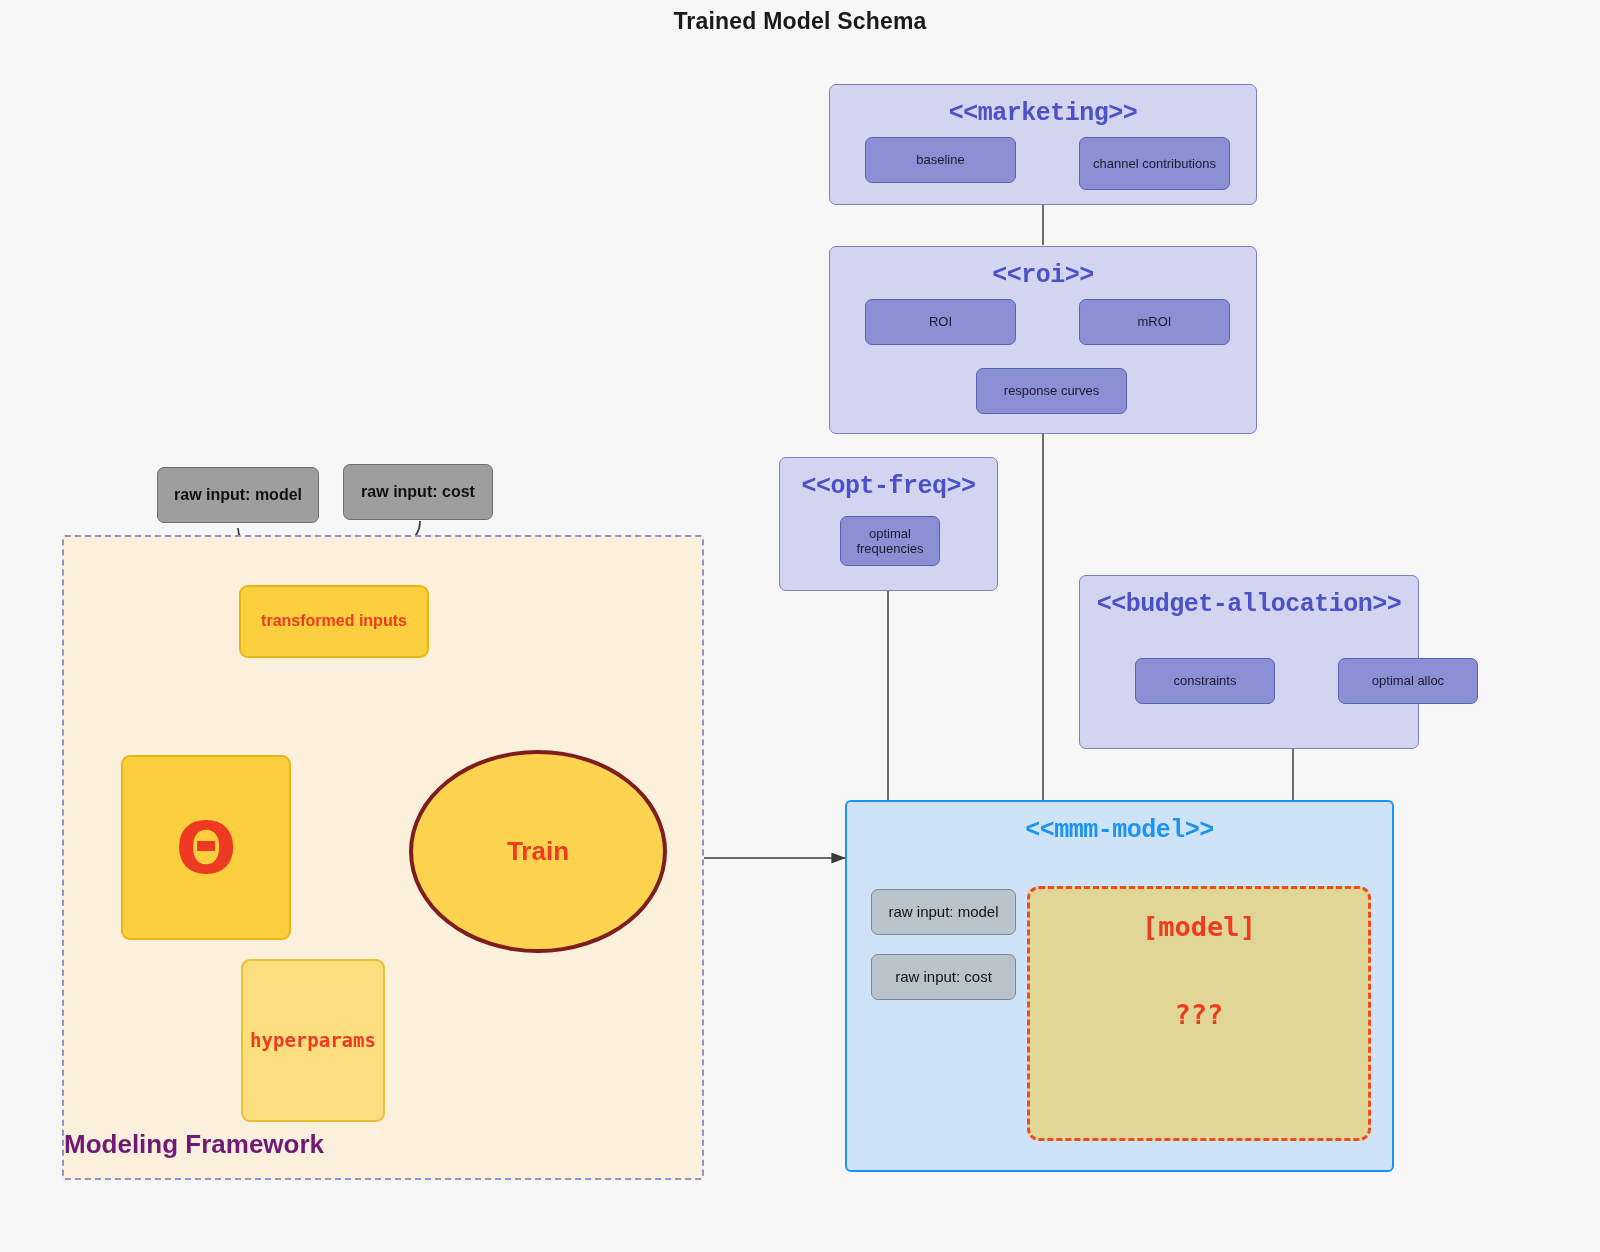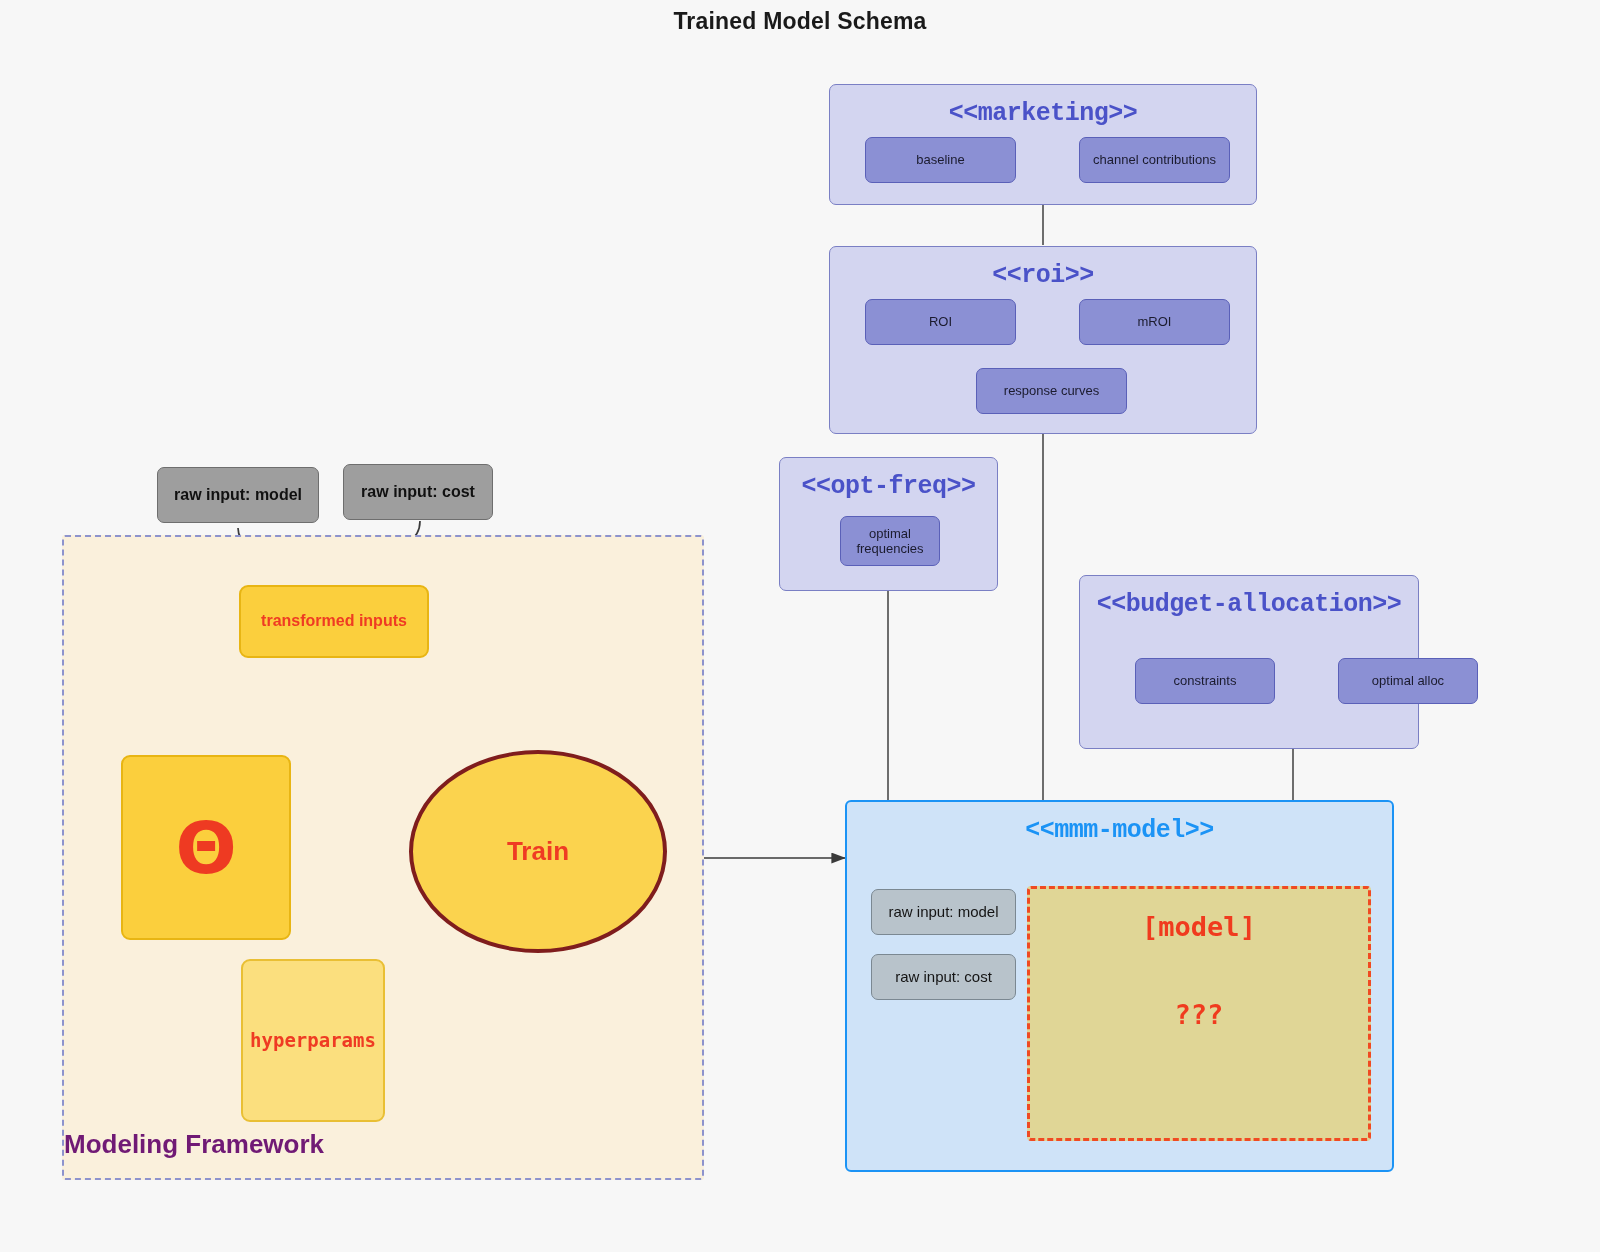--- a/index.html
+++ b/index.html
@@ -108,21 +108,21 @@
   .card-gray-light .stack-back {
     background: #b8c3cb;
     border: 1.6px solid #7b8892;
   }
 
   .model-inner {
     position: absolute;
     box-sizing: border-box;
     background: #e0d696;
     border: 3px dashed #f04a22;
-    border-radius: 4px;
+    border-radius: 12px;
   }
   .model-inner .mi-label {
     position: absolute;
     left: 0; right: 0;
     text-align: center;
     color: #f03b1e;
     font-family: "DejaVu Sans Mono", monospace;
     font-weight: bold;
   }
 
@@ -259,21 +259,21 @@
 
   <line x1="704" y1="858" x2="845" y2="858" stroke="#3a3a3a" stroke-width="1.7" marker-end="url(#arrow-dark)"></line>
 </svg>
 
 <div class="pkg" style="left:829px; top:84px; width:428px; height:121px;">
   <div class="pkg-title">&lt;&lt;marketing&gt;&gt;</div>
   <div class="card card-purple" style="left:35px; top:52px; width:151px; height:46px;">
     <span class="stack-back"></span>
     <span>baseline</span>
   </div>
-  <div class="card card-purple" style="left:249px; top:52px; width:151px; height:46px;">
+  <div class="card card-purple" style="left:249px; top:52px; width:151px; height:53px;">
     <span class="stack-back"></span>
     <span>channel contributions</span>
   </div>
 </div>
 
 <div class="pkg" style="left:829px; top:246px; width:428px; height:188px;">
   <div class="pkg-title">&lt;&lt;roi&gt;&gt;</div>
   <div class="card card-purple" style="left:35px; top:52px; width:151px; height:46px;">
     <span class="stack-back"></span>
     <span>ROI</span>

